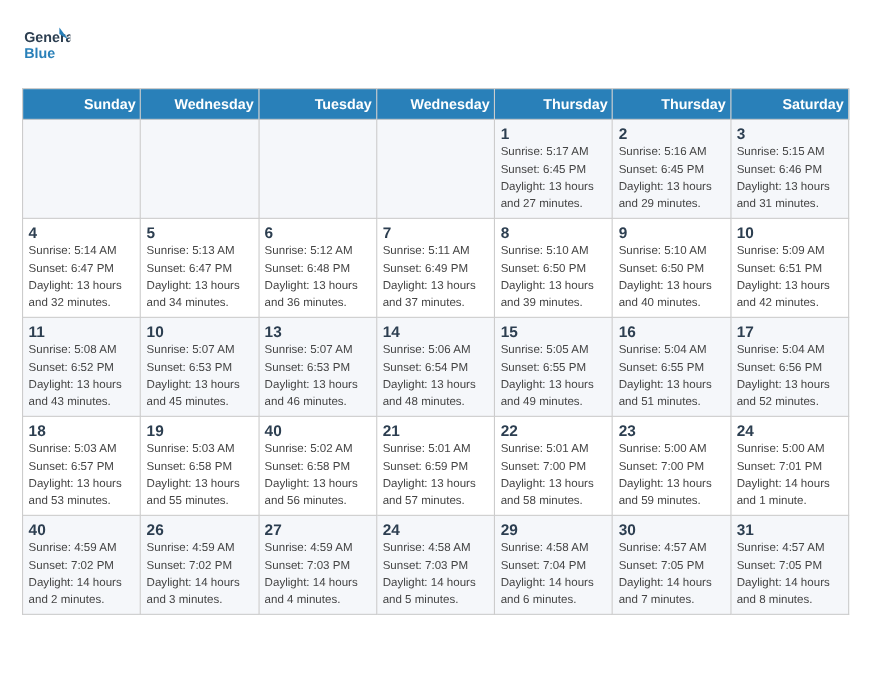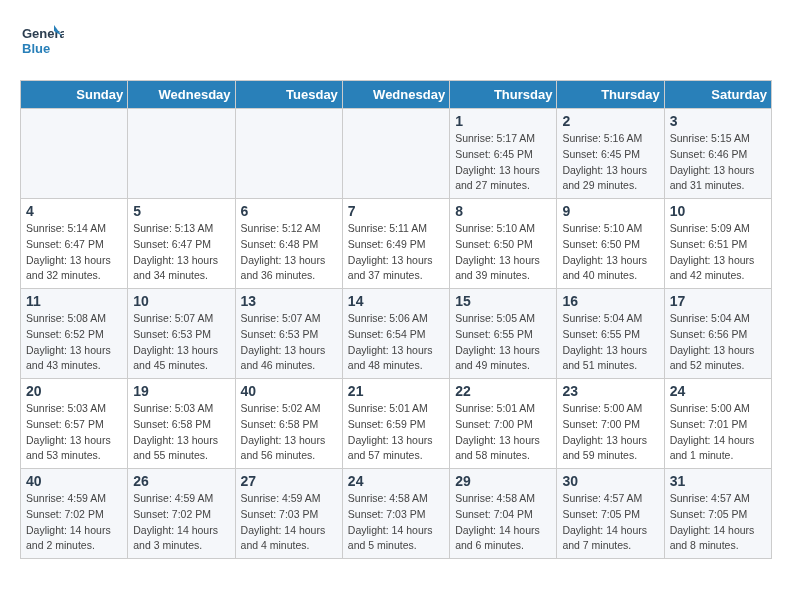--- a/index.html
+++ b/index.html
@@ -180,21 +180,21 @@
           <span class="day-num">16</span>
           <div class="day-detail">Sunrise: 5:04 AM<br>Sunset: 6:55 PM<br>Daylight: 13 hours<br>and 51 minutes.</div>
         </td>
         <td>
           <span class="day-num">17</span>
           <div class="day-detail">Sunrise: 5:04 AM<br>Sunset: 6:56 PM<br>Daylight: 13 hours<br>and 52 minutes.</div>
         </td>
       </tr>
       <tr>
         <td>
-          <span class="day-num">20</span>
+          <span class="day-num">18</span>
           <div class="day-detail">Sunrise: 5:03 AM<br>Sunset: 6:57 PM<br>Daylight: 13 hours<br>and 53 minutes.</div>
         </td>
         <td>
           <span class="day-num">19</span>
           <div class="day-detail">Sunrise: 5:03 AM<br>Sunset: 6:58 PM<br>Daylight: 13 hours<br>and 55 minutes.</div>
         </td>
         <td>
           <span class="day-num">40</span>
           <div class="day-detail">Sunrise: 5:02 AM<br>Sunset: 6:58 PM<br>Daylight: 13 hours<br>and 56 minutes.</div>
         </td>

